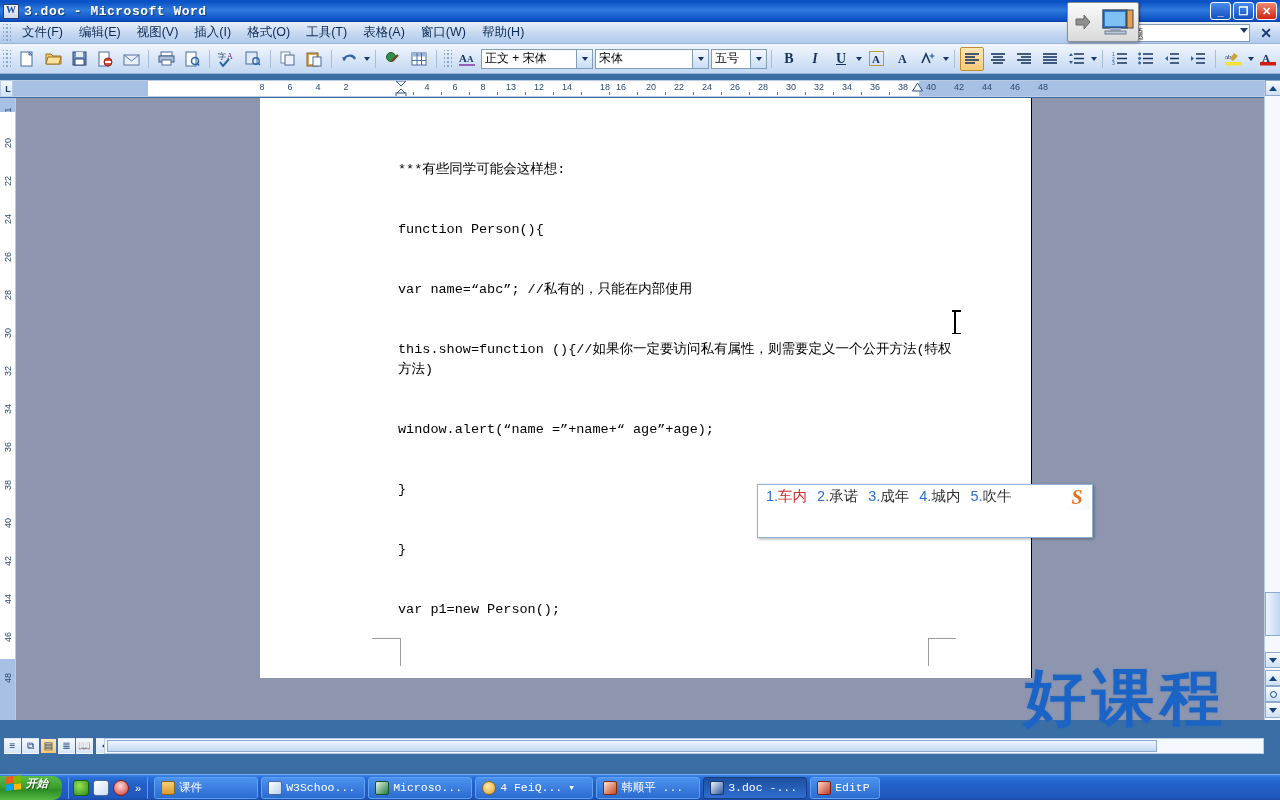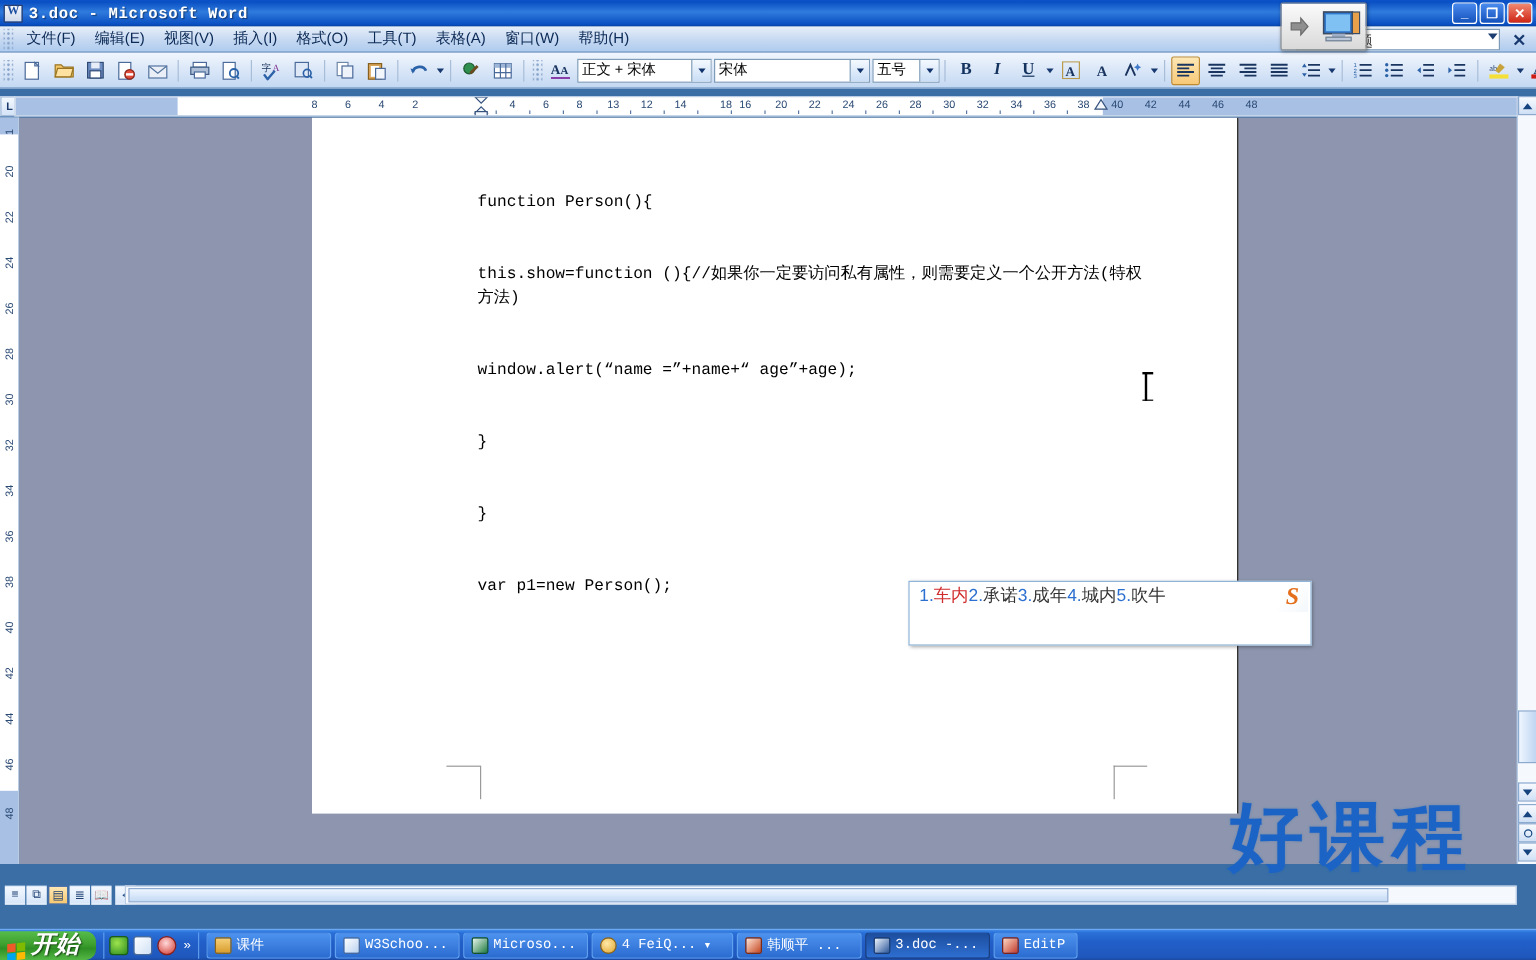--- a/index.html
+++ b/index.html
@@ -159,21 +159,21 @@
     background: #ffffff; border: 1px solid #8fb4d8;
     box-shadow: 1px 1px 3px rgba(0,0,0,.35); overflow: hidden;
   }
   .ime-input {
     height: 27px; padding: 3px 0 0 8px; color: #2b6fd0; font-size: 16px;
     font-weight: bold; font-family: "Liberation Sans", sans-serif;
     border-bottom: 1px solid #cfe0f0; position: relative;
   }
   .ime-input .cur { display:inline-block;width:1px;height:16px;background:#2b6fd0;vertical-align:-3px; }
   .ime-cands {
-    display: flex; align-items: center; padding: 2px 4px 0 8px; 
+    display: flex; align-items: center; padding: 2px 4px 0 8px; gap: 10px;
     font-size: 14.5px; color: #333;
   }
   .ime-cands .cd { white-space: nowrap; }
   .ime-cands .cd .idx { color: #2b6fd0; }
   .ime-cands .cd.sel .w { color: #d02b2b; }
   .ime-nav { margin-left: auto; display: flex; gap: 2px; padding-right: 2px;}
   .ime-nav i { width:0;height:0;border-top:5px solid transparent;border-bottom:5px solid transparent; }
   .ime-nav i.l { border-right:6px solid #5a9ad8; }
   .ime-nav i.r { border-left:6px solid #1560b0; }
   .ime-logo {
@@ -230,22 +230,22 @@
   .taskbar {
     position: absolute; left: 0; bottom: 0; width: 1280px; height: 26px;
     background: linear-gradient(to bottom,#3f8cea 0%,#2a70d8 9%,#225fc8 40%,#1f58bd 90%,#1b4aa3 100%);
     display: flex; align-items: center;
     border-top: 1px solid #6ea8f2;
   }
   .start {
     height: 24px; margin: 1px 6px 1px 0; padding: 0 14px 0 6px;
     background: linear-gradient(to bottom,#56bc4a 0%,#3ea02f 45%,#2f8f25 60%,#54b845 100%);
     border-radius: 0 9px 9px 0;
-    display: flex; align-items: flex-end; gap: 5px;
-    color: #fff; font-style: italic; font-weight: bold; font-size: 20px;
+    display: flex; align-items: flex-start; gap: 5px;
+    color: #fff; font-style: italic; font-weight: bold; font-size: 11px;
     text-shadow: 1px 1px 1px rgba(0,0,0,.5);
   }
   .start .flag { width: 15px; height: 14px; display:grid; grid-template-columns:1fr 1fr; grid-template-rows:1fr 1fr; gap:1px; transform: skewY(-6deg); }
   .start .flag i:nth-child(1){background:#f05a28;}
   .start .flag i:nth-child(2){background:#7fba00;}
   .start .flag i:nth-child(3){background:#00a4ef;}
   .start .flag i:nth-child(4){background:#ffb900;}
   .qlaunch { display:flex; align-items:center; gap:4px; padding: 0 4px;
     border-left:1px solid #5c9cee; border-right:1px solid #5c9cee; height:22px;}
   .ql-ico { width: 16px; height: 16px; border-radius: 3px; }
@@ -418,21 +418,21 @@
       <svg width="18" height="16" viewBox="0 0 18 16">
           <text x="0" y="11" font-size="11" font-family="Liberation Serif" font-weight="bold" fill="#1a3560">A</text>
           <text x="8" y="11" font-size="9" font-family="Liberation Serif" font-weight="bold" fill="#1a3560">A</text>
           <line x1="0" y1="14" x2="16" y2="14" stroke="#8a3fa8" stroke-width="1.6"></line>
         </svg>
     </div>
     <div class="combo" style="width:112px;">
       <span>正文 + 宋体</span>
       <span class="cb-btn"></span>
     </div>
-    <div class="combo" style="width:130px;margin-left:2px;">
+    <div class="combo" style="width:114px;margin-left:2px;">
       <span>宋体</span>
       <span class="cb-btn"></span>
     </div>
     <div class="combo" style="width:56px;margin-left:2px;">
       <span>五号</span>
       <span class="cb-btn"></span>
     </div>
     <div class="tb-sep"></div>
     <div class="tb-btn tb-txt">B</div>
     <div class="tb-btn tb-txt italic">I</div>
@@ -676,21 +676,23 @@
 
   <div class="workspace">
     <div class="page">
 
       <div class="mark mk-h" style="left:112px; top:540px; width:28px;"></div>
       <div class="mark mk-v" style="left:140px; top:540px; height:28px;"></div>
       <div class="mark mk-h" style="left:668px; top:540px; width:28px;"></div>
       <div class="mark mk-v" style="left:668px; top:540px; height:28px;"></div>
 
       <div class="doc-text">
+        <div class="ln">***有些同学可能会这样想:</div>
         <div class="ln">function Person(){</div>
+        <div class="ln">var name=“abc”; //私有的，只能在内部使用</div>
         <div class="ln">this.show=function (){//如果你一定要访问私有属性，则需要定义一个公开方法(特权方法)</div>
         <div class="ln">window.alert(“name =”+name+“ age”+age);</div>
         <div class="ln">}</div>
         <div class="ln">}</div>
         <div class="ln">var p1=new Person();</div>
         
         
         
         
         

